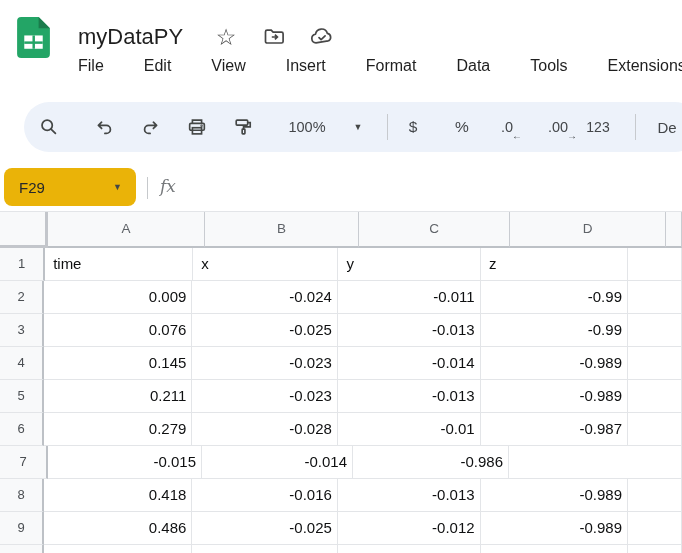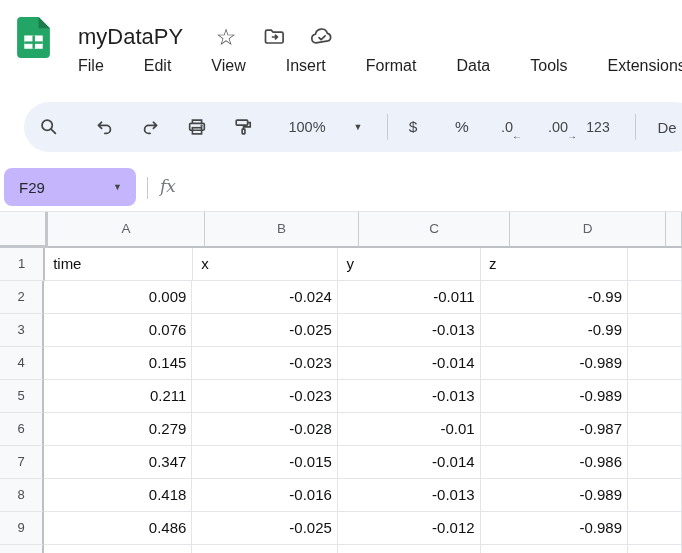--- a/index.html
+++ b/index.html
@@ -18,21 +18,21 @@
   
   .toolbar{position:absolute;left:24px;top:102px;width:676px;height:50px;background:#edf2fa;border-radius:25px;}
   .tb{position:absolute;top:0;height:50px;display:flex;align-items:center;justify-content:center;color:#444746;}
   .tb-text{font-size:14.5px;color:#434649;}
   .tb-sym{font-size:15.5px;color:#434649;}
   .divider{position:absolute;top:12px;width:1px;height:26px;background:#c7cace;}
   .dec{position:relative;font-size:14.5px;color:#434649;}
   .dec .arr{position:absolute;font-size:10px;bottom:-6px;right:-9px;color:#434649;}
   .caret{font-size:9px;color:#444746;}
   
-  .name-box{position:absolute;left:4px;top:168px;width:132px;height:38px;background:#c4b5fd;border-radius:8px;display:flex;align-items:center;}
+  .name-box{position:absolute;left:4px;top:168px;width:132px;height:38px;background:#eab308;border-radius:8px;display:flex;align-items:center;}
   .name-box .ref{font-size:15px;color:#26282b;margin-left:15px;flex:1;}
   .name-box .caret{margin-right:14px;}
   .fbar-div{position:absolute;left:147px;top:177px;width:1px;height:22px;background:#c6c9cc;}
   .fx{position:absolute;left:160px;top:176px;font-family:"DejaVu Serif",serif;font-style:italic;font-size:17px;color:#75787b;}
   
   .grid{position:absolute;left:0;top:211px;width:682px;height:342px;border-top:1px solid #e3e5e8;overflow:hidden;}
   .grid *{box-sizing:border-box;}
   .hdr-row{display:flex;height:36px;}
   .corner{width:48px;height:36px;background:#f8f9fa;border-right:3px solid #c3c6cb;border-bottom:3px solid #c3c6cb;}
   .col-hdr{height:36px;background:#f8f9fa;border-right:1px solid #c9ccd1;border-bottom:2px solid #bdc1c6;
@@ -200,21 +200,20 @@
       <div class="grid-row">
         <div class="row-num">6</div>
         <div class="cell col-a">0.279</div>
         <div class="cell col-b">-0.028</div>
         <div class="cell col-c">-0.01</div>
         <div class="cell col-d">-0.987</div>
         <div class="cell col-e"></div>
       </div>
       <div class="grid-row">
         <div class="row-num">7</div>
-        <div class="cell col-a">0.347</div>
         <div class="cell col-b">-0.015</div>
         <div class="cell col-c">-0.014</div>
         <div class="cell col-d">-0.986</div>
         <div class="cell col-e"></div>
       </div>
       <div class="grid-row">
         <div class="row-num">8</div>
         <div class="cell col-a">0.418</div>
         <div class="cell col-b">-0.016</div>
         <div class="cell col-c">-0.013</div>

